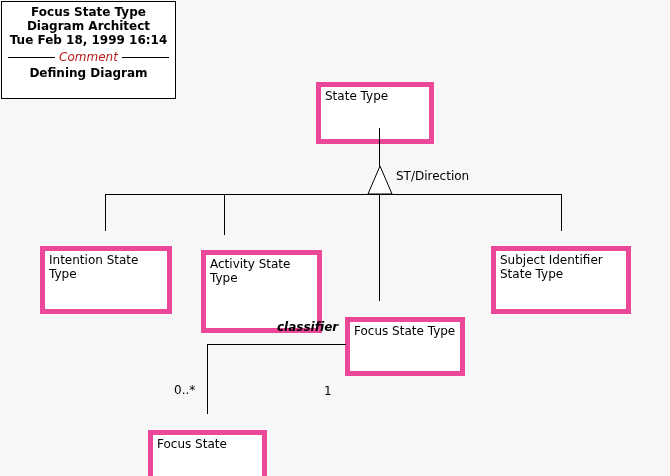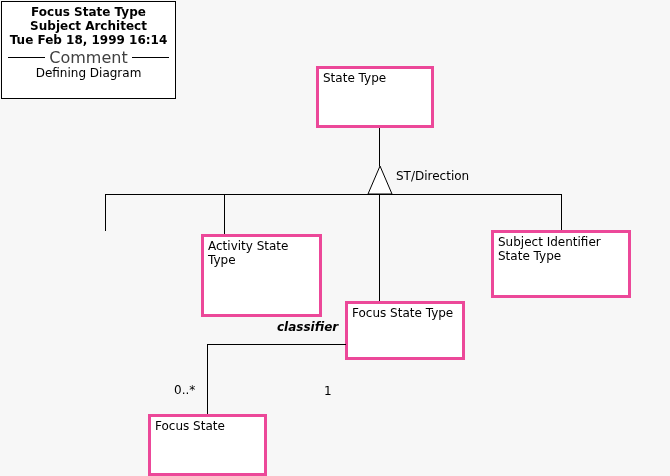--- a/index.html
+++ b/index.html
@@ -46,39 +46,42 @@
     display: flex;
     align-items: center;
     margin: 4px 6px 0 6px;
   }
   .comment-sep .rule {
     flex: 1 1 auto;
     height: 1px;
     background: #000000;
   }
   .comment-sep .cap {
-    font-size: 16px;
+    font-size: 12px;
     line-height: 13px;
     padding: 0 4px;
-    color: #404040;
+    color: #b91c1c;
     white-space: nowrap;
+    font-style: italic;
   }
   .comment-body {
     font-size: 12px;
     line-height: 15px;
     margin-top: 2px;
     color: #000000;
     white-space: nowrap;
+    font-weight: bold;
   }
   
   .class-box {
     position: absolute;
     background: #ffffff;
-    border: 3px solid #ec4899;
+    border: 5px solid #ec4899;
     box-sizing: border-box;
+    margin-top: 16px;
   }
   .class-box .cb-name {
     position: absolute;
     left: 4px;
     top: 2px;
     right: 2px;
     font-size: 12px;
     line-height: 14px;
     color: #000000;
   }
@@ -106,21 +109,21 @@
   }
   .gen-triangle .tri-svg { display: block; }
 </style>
 </head>
 <body>
 
 <div id="canvas">
 
   <div class="title-block">
     <div class="title-line first">Focus State Type</div>
-    <div class="title-line">Subject Architect</div>
+    <div class="title-line">Diagram Architect</div>
     <div class="title-line">Tue Feb 18, 1999  16:14</div>
 
     <div class="comment-sep">
       <span class="rule"></span>
       <span class="cap">Comment</span>
       <span class="rule"></span>
     </div>
 
     <div class="comment-body">Defining Diagram</div>
   </div>
@@ -139,20 +142,23 @@
 
   <div class="hline" style="left:105px; top:194px; width:457px;"></div>
 
   <div class="edge-label" style="left:396px; top:170px;">ST/Direction</div>
 
   <div class="vline" style="left:105px; top:194px; height:37px;"></div>
   <div class="vline" style="left:224px; top:194px; height:41px;"></div>
   <div class="vline" style="left:379px; top:194px; height:107px;"></div>
   <div class="vline" style="left:561px; top:194px; height:37px;"></div>
 
+  <div class="class-box" style="left:40px; top:230px; width:132px; height:68px;">
+    <span class="cb-name">Intention State Type</span>
+  </div>
 
   <div class="class-box" style="left:201px; top:234px; width:121px; height:83px;">
     <span class="cb-name">Activity State Type</span>
   </div>
 
   <div class="class-box" style="left:491px; top:230px; width:140px; height:68px;text-decoration:underline;">
     <span class="cb-name">Subject Identifier State Type</span>
   </div>
 
   <div class="class-box" style="left:345px; top:301px; width:120px; height:59px;">

